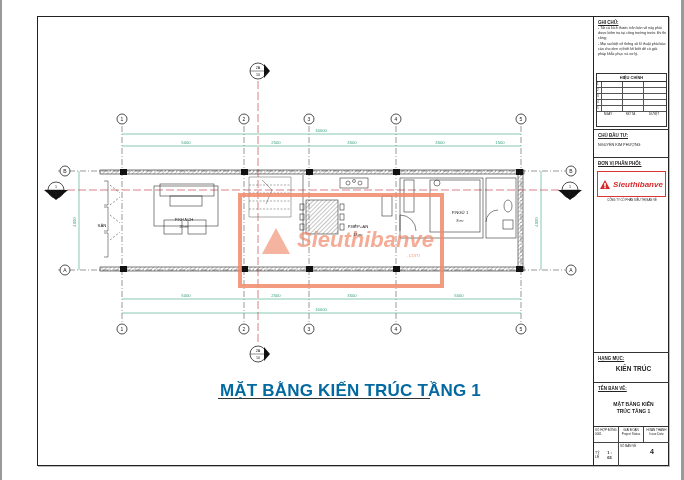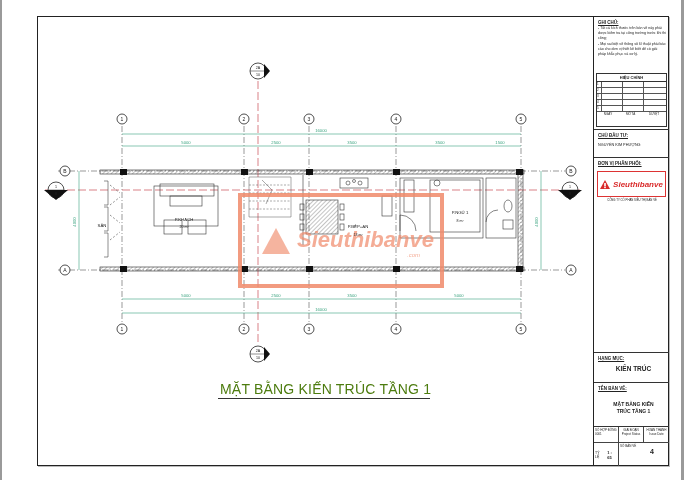--- a/index.html
+++ b/index.html
@@ -15,21 +15,21 @@
   .rev{position:absolute;left:2px;right:2px;top:56px;height:52px;border:0.8px solid #333;}
   .rev .title{text-align:center;font-weight:bold;font-size:4px;border-bottom:0.8px solid #333;height:7px;line-height:7px;}
   .rev .row{height:5px;border-bottom:0.5px solid #555;display:flex;}
   .rev .row span{border-right:0.5px solid #555;font-size:3px;}
   .logo-box{position:absolute;left:3px;right:3px;top:154px;height:24px;border:1px solid #d33;display:flex;align-items:center;justify-content:center;}
   .logo-text{color:#d92a2a;font-weight:bold;font-style:italic;font-size:8px;margin-left:3px;}
   .big{font-weight:bold;text-align:center;}
   .bottom-grid{position:absolute;left:0;right:0;top:409px;height:39px;border-top:0.8px solid #333;}
   .cell{position:absolute;border-right:0.5px solid #444;border-bottom:0.5px solid #444;font-size:3px;padding:1px;box-sizing:border-box;}
   .svgtxt{font-family:"Liberation Sans",sans-serif;}
-  .main-title{position:absolute;left:220px;top:381px;font-size:14px;color:#4d7c0f;letter-spacing:0.2px;}
+  .main-title{position:absolute;left:220px;top:381px;font-size:17px;color:#0369a1;letter-spacing:0.2px;font-weight:bold;}
   .main-title-line{position:absolute;left:218px;top:398px;width:212px;height:1px;background:#333;}
 </style>
 </head>
 <body>
 
 <div class="leftbar"></div>
 <div class="rightbar"></div>
 <div class="sheet"></div>
 
 <svg class="drawing" width="684" height="480" viewBox="0 0 684 480">

